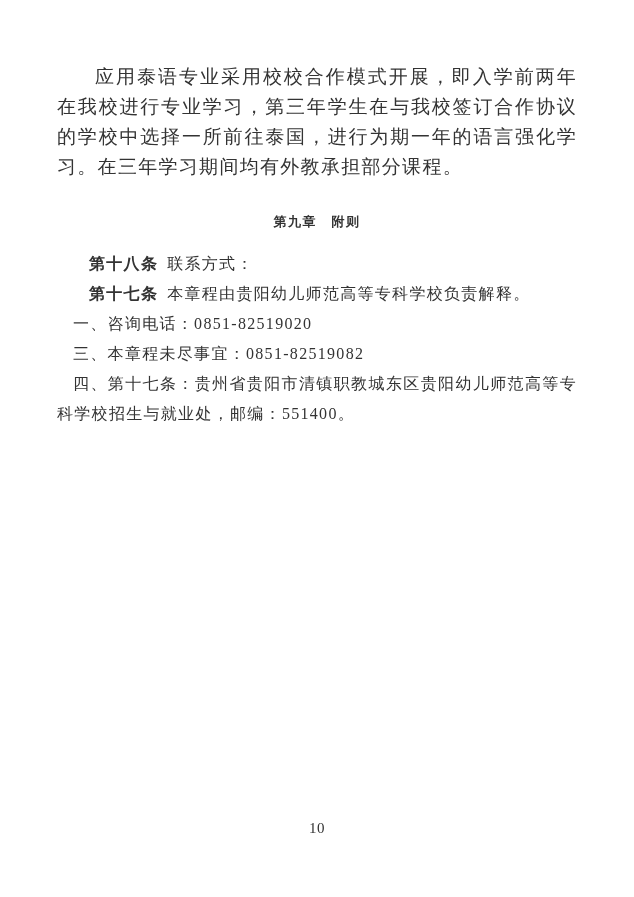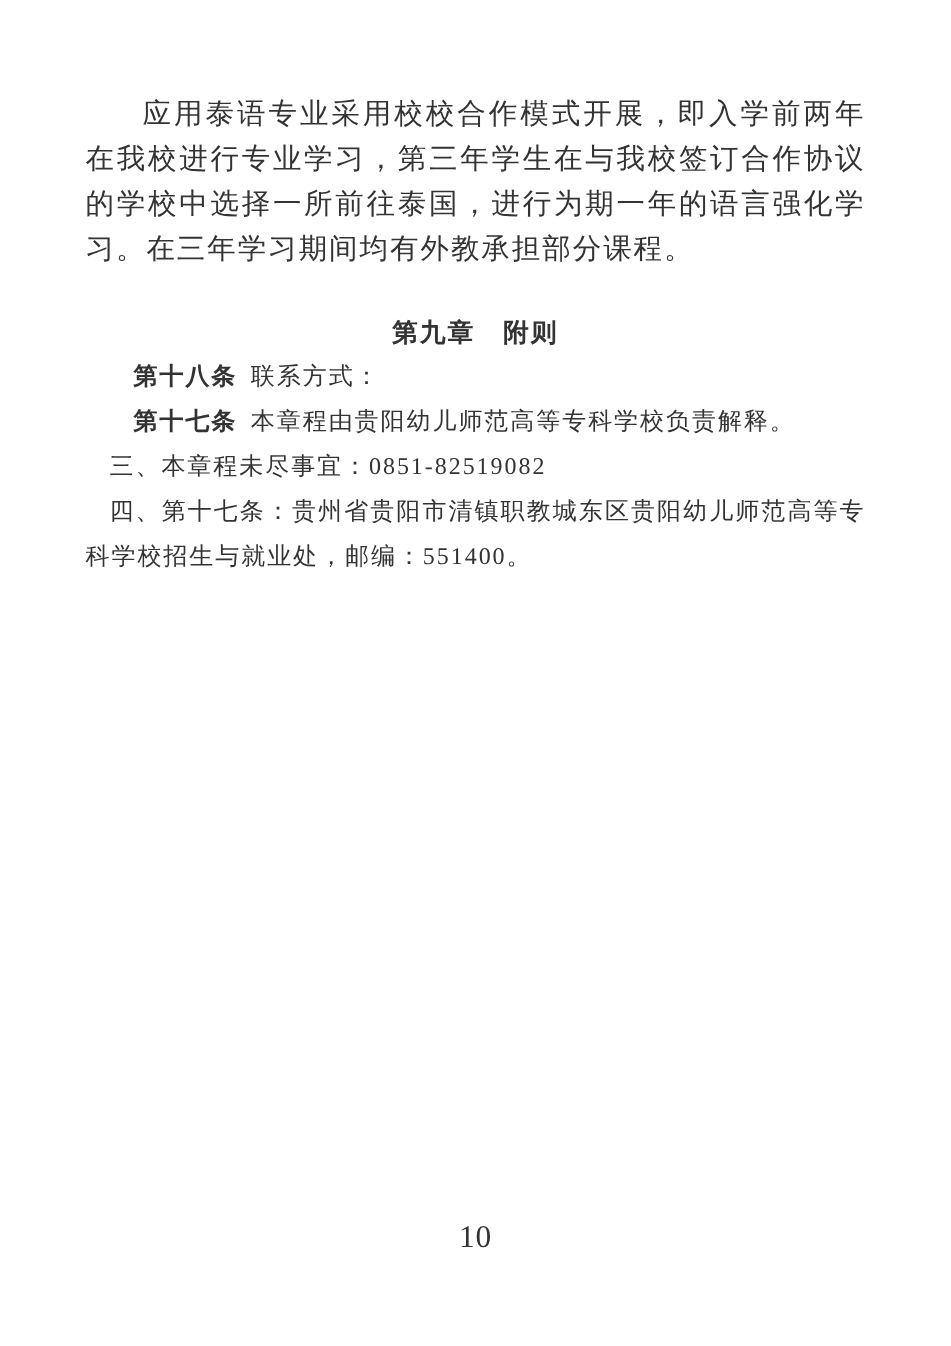--- a/index.html
+++ b/index.html
@@ -22,22 +22,22 @@
   .para {
     margin: 0;
     font-size: 19px;
     line-height: 30px;
     letter-spacing: 1.3px;
     text-align: justify;
     text-indent: 2em;
   }
   .para + .para { margin-top: 4px; }
   .chapter {
-    margin: 25px 0 0 0;
-    font-size: 17px;
+    margin: 25px 0 12px 0;
+    font-size: 13px;
     line-height: 30px;
     font-weight: bold;
     text-align: center;
     letter-spacing: 1.5px;
   }
   .line {
     margin: 0;
     font-size: 16px;
     line-height: 30px;
     letter-spacing: 1.3px;
@@ -45,21 +45,21 @@
   }
   .article { text-indent: 2em; }
   .contact { text-indent: 1em; }
   .b { font-weight: bold; margin-right: 9px; }
   .page-number {
     position: absolute;
     left: 0;
     right: 0;
     bottom: 60px;
     text-align: center;
-    font-size: 21px;
+    font-size: 15px;
     letter-spacing: 0.5px;
     color: #333333;
   }
 </style>
 </head>
 <body>
 
 <div class="page">
 
   <p class="para">应用泰语专业采用校校合作模式开展，即入学前两年在我校进行专业学习，第三年学生在与我校签订合作协议的学校中选择一所前往泰国，进行为期一年的语言强化学习。在三年学习期间均有外教承担部分课程。</p>
@@ -69,20 +69,23 @@
 
 
   <p class="line article">
     <span class="b">第十八条</span><span>联系方式：</span>
   </p>
 
   <p class="line article">
     <span class="b">第十七条</span><span>本章程由贵阳幼儿师范高等专科学校负责解释。</span>
   </p>
 
+  <p class="line contact">
+    <span>一、</span><span>咨询电话：</span><span>0851-82519020</span>
+  </p>
 
 
   <p class="line contact">
     <span>三、</span><span>本章程未尽事宜：</span><span>0851-82519082</span>
   </p>
 
   <p class="line contact">
     <span>四、</span><span>第十七条：</span><span>贵州省贵阳市清镇职教城东区贵阳幼儿师范高等专科学校招生与就业处，邮编：551400。</span>
   </p>
 

